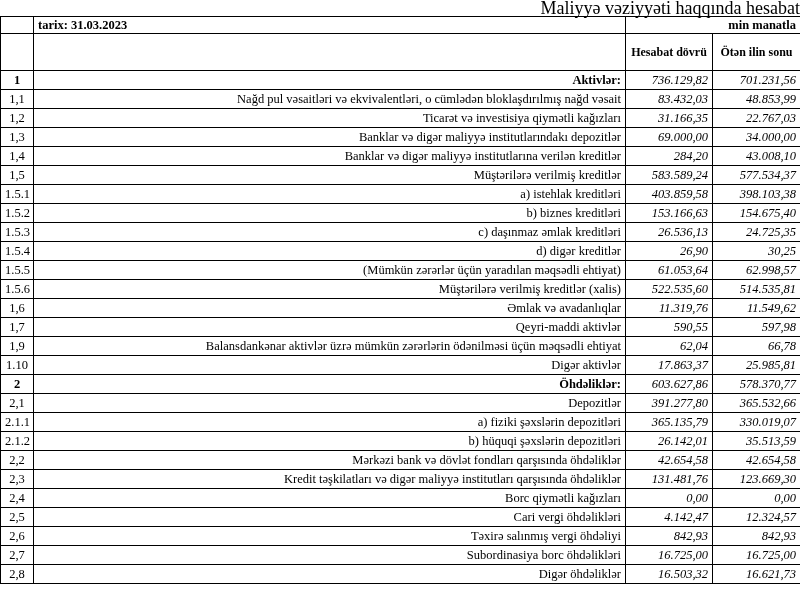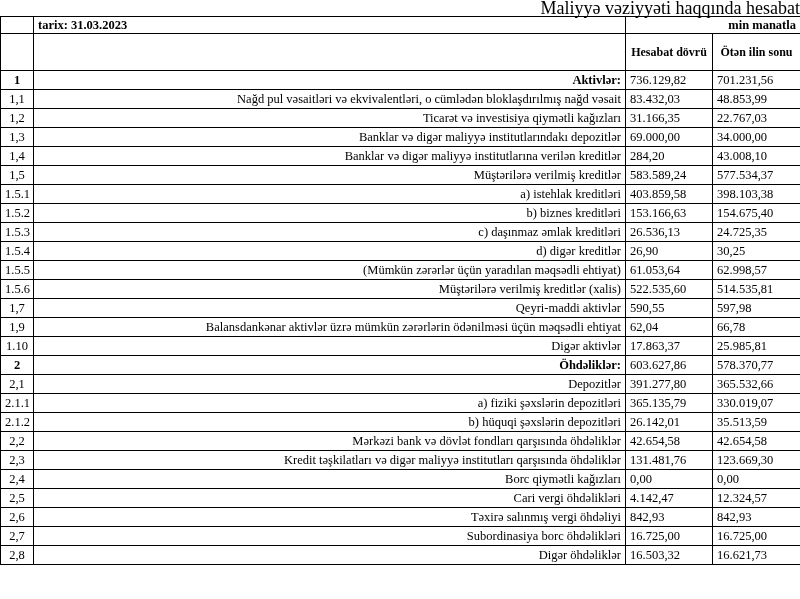--- a/index.html
+++ b/index.html
@@ -38,21 +38,21 @@
     height: 37px;
     font-weight: bold;
     text-align: center;
     font-size: 12px;
     vertical-align: middle;
   }
   td.hdr-wrap { white-space: normal; line-height: 13px; padding: 0 3px; }
   td.hdr-nowrap { white-space: nowrap; padding: 0 1px; }
   td.cell-num { text-align: center; padding: 0 1px; }
   td.cell-label { text-align: right; padding-left: 5px; }
-  td.cell-value { padding-right: 4px; }
+  td.cell-value { text-align: right; padding-right: 4px; font-style: italic; }
   tr.section-row td.cell-num,
   tr.section-row td.cell-label { font-weight: bold; }
 </style>
 </head>
 <body>
 
 <div class="page-title">Maliyyə vəziyyəti haqqında hesabat</div>
 
 <table class="report">
   <colgroup>
@@ -141,20 +141,26 @@
         <td class="cell-value">61.053,64</td>
         <td class="cell-value">62.998,57</td>
       </tr>
       <tr>
         <td class="cell-num">1.5.6</td>
         <td class="cell-label">Müştərilərə verilmiş kreditlər (xalis)</td>
         <td class="cell-value">522.535,60</td>
         <td class="cell-value">514.535,81</td>
       </tr>
       <tr>
+        <td class="cell-num">1,6</td>
+        <td class="cell-label">Əmlak və avadanlıqlar</td>
+        <td class="cell-value">11.319,76</td>
+        <td class="cell-value">11.549,62</td>
+      </tr>
+      <tr>
         <td class="cell-num">1,7</td>
         <td class="cell-label">Qeyri-maddi aktivlər</td>
         <td class="cell-value">590,55</td>
         <td class="cell-value">597,98</td>
       </tr>
       <tr>
         <td class="cell-num">1,9</td>
         <td class="cell-label">Balansdankənar aktivlər üzrə mümkün zərərlərin ödənilməsi üçün məqsədli ehtiyat</td>
         <td class="cell-value">62,04</td>
         <td class="cell-value">66,78</td>

